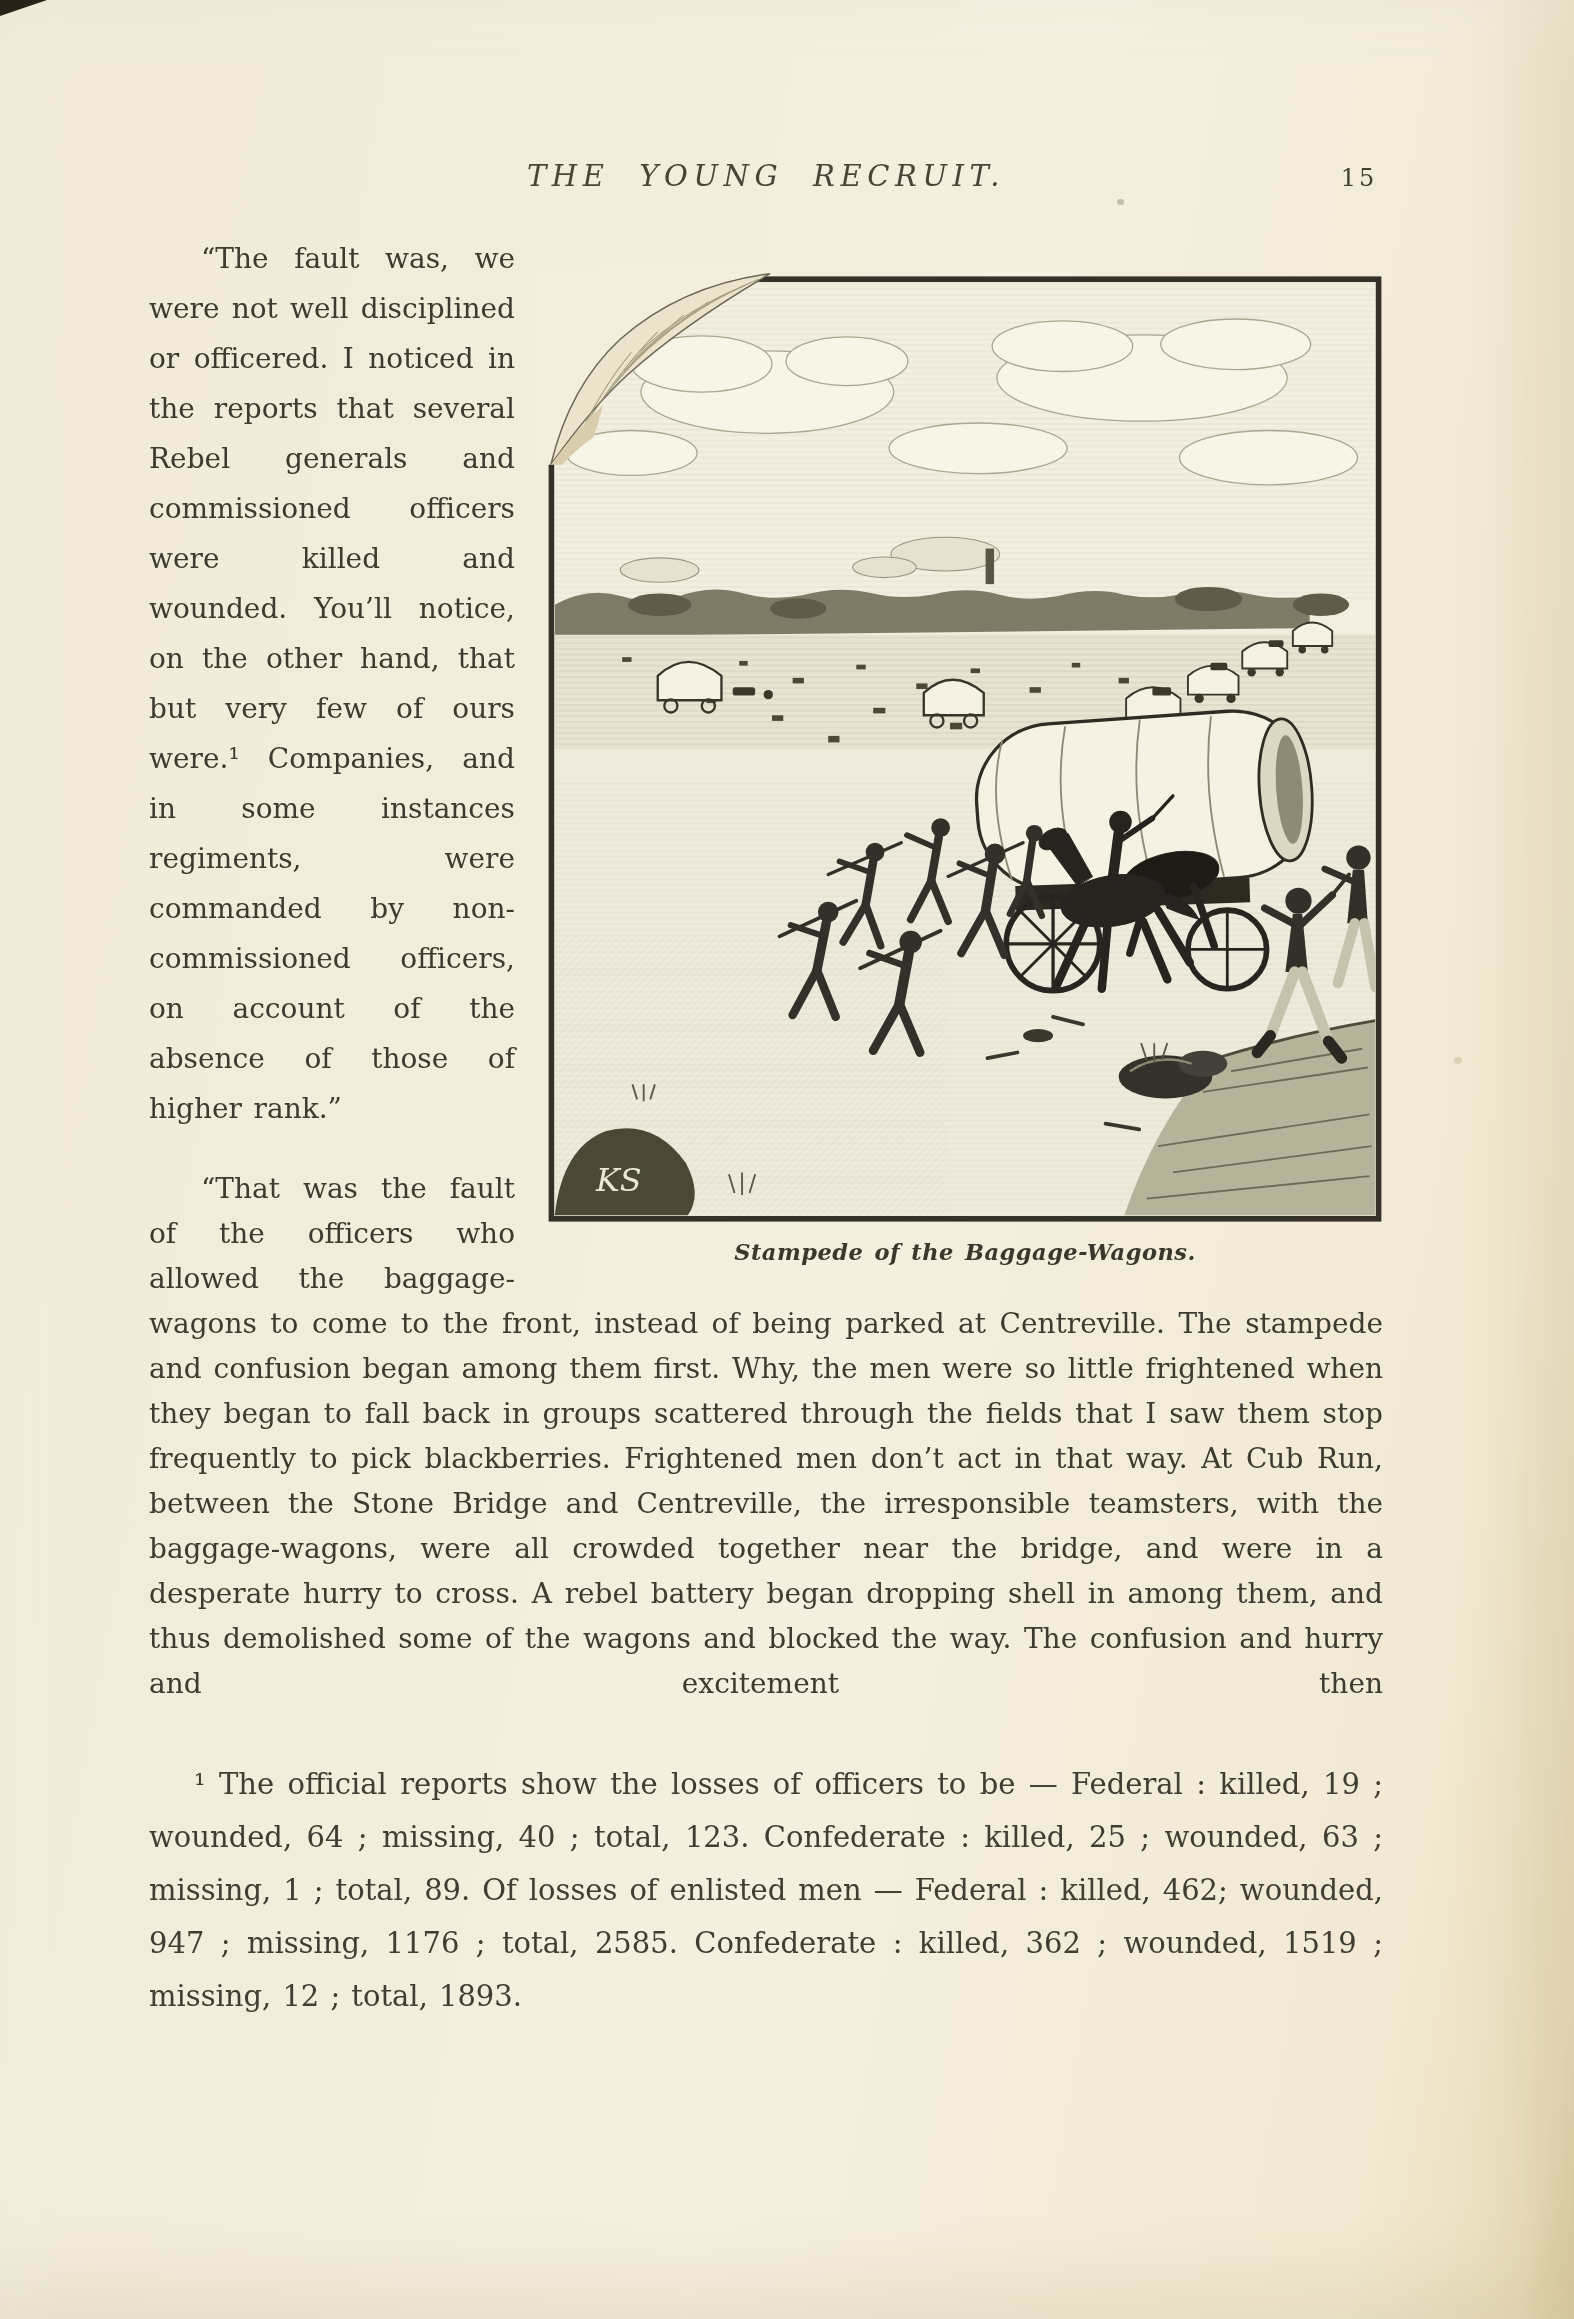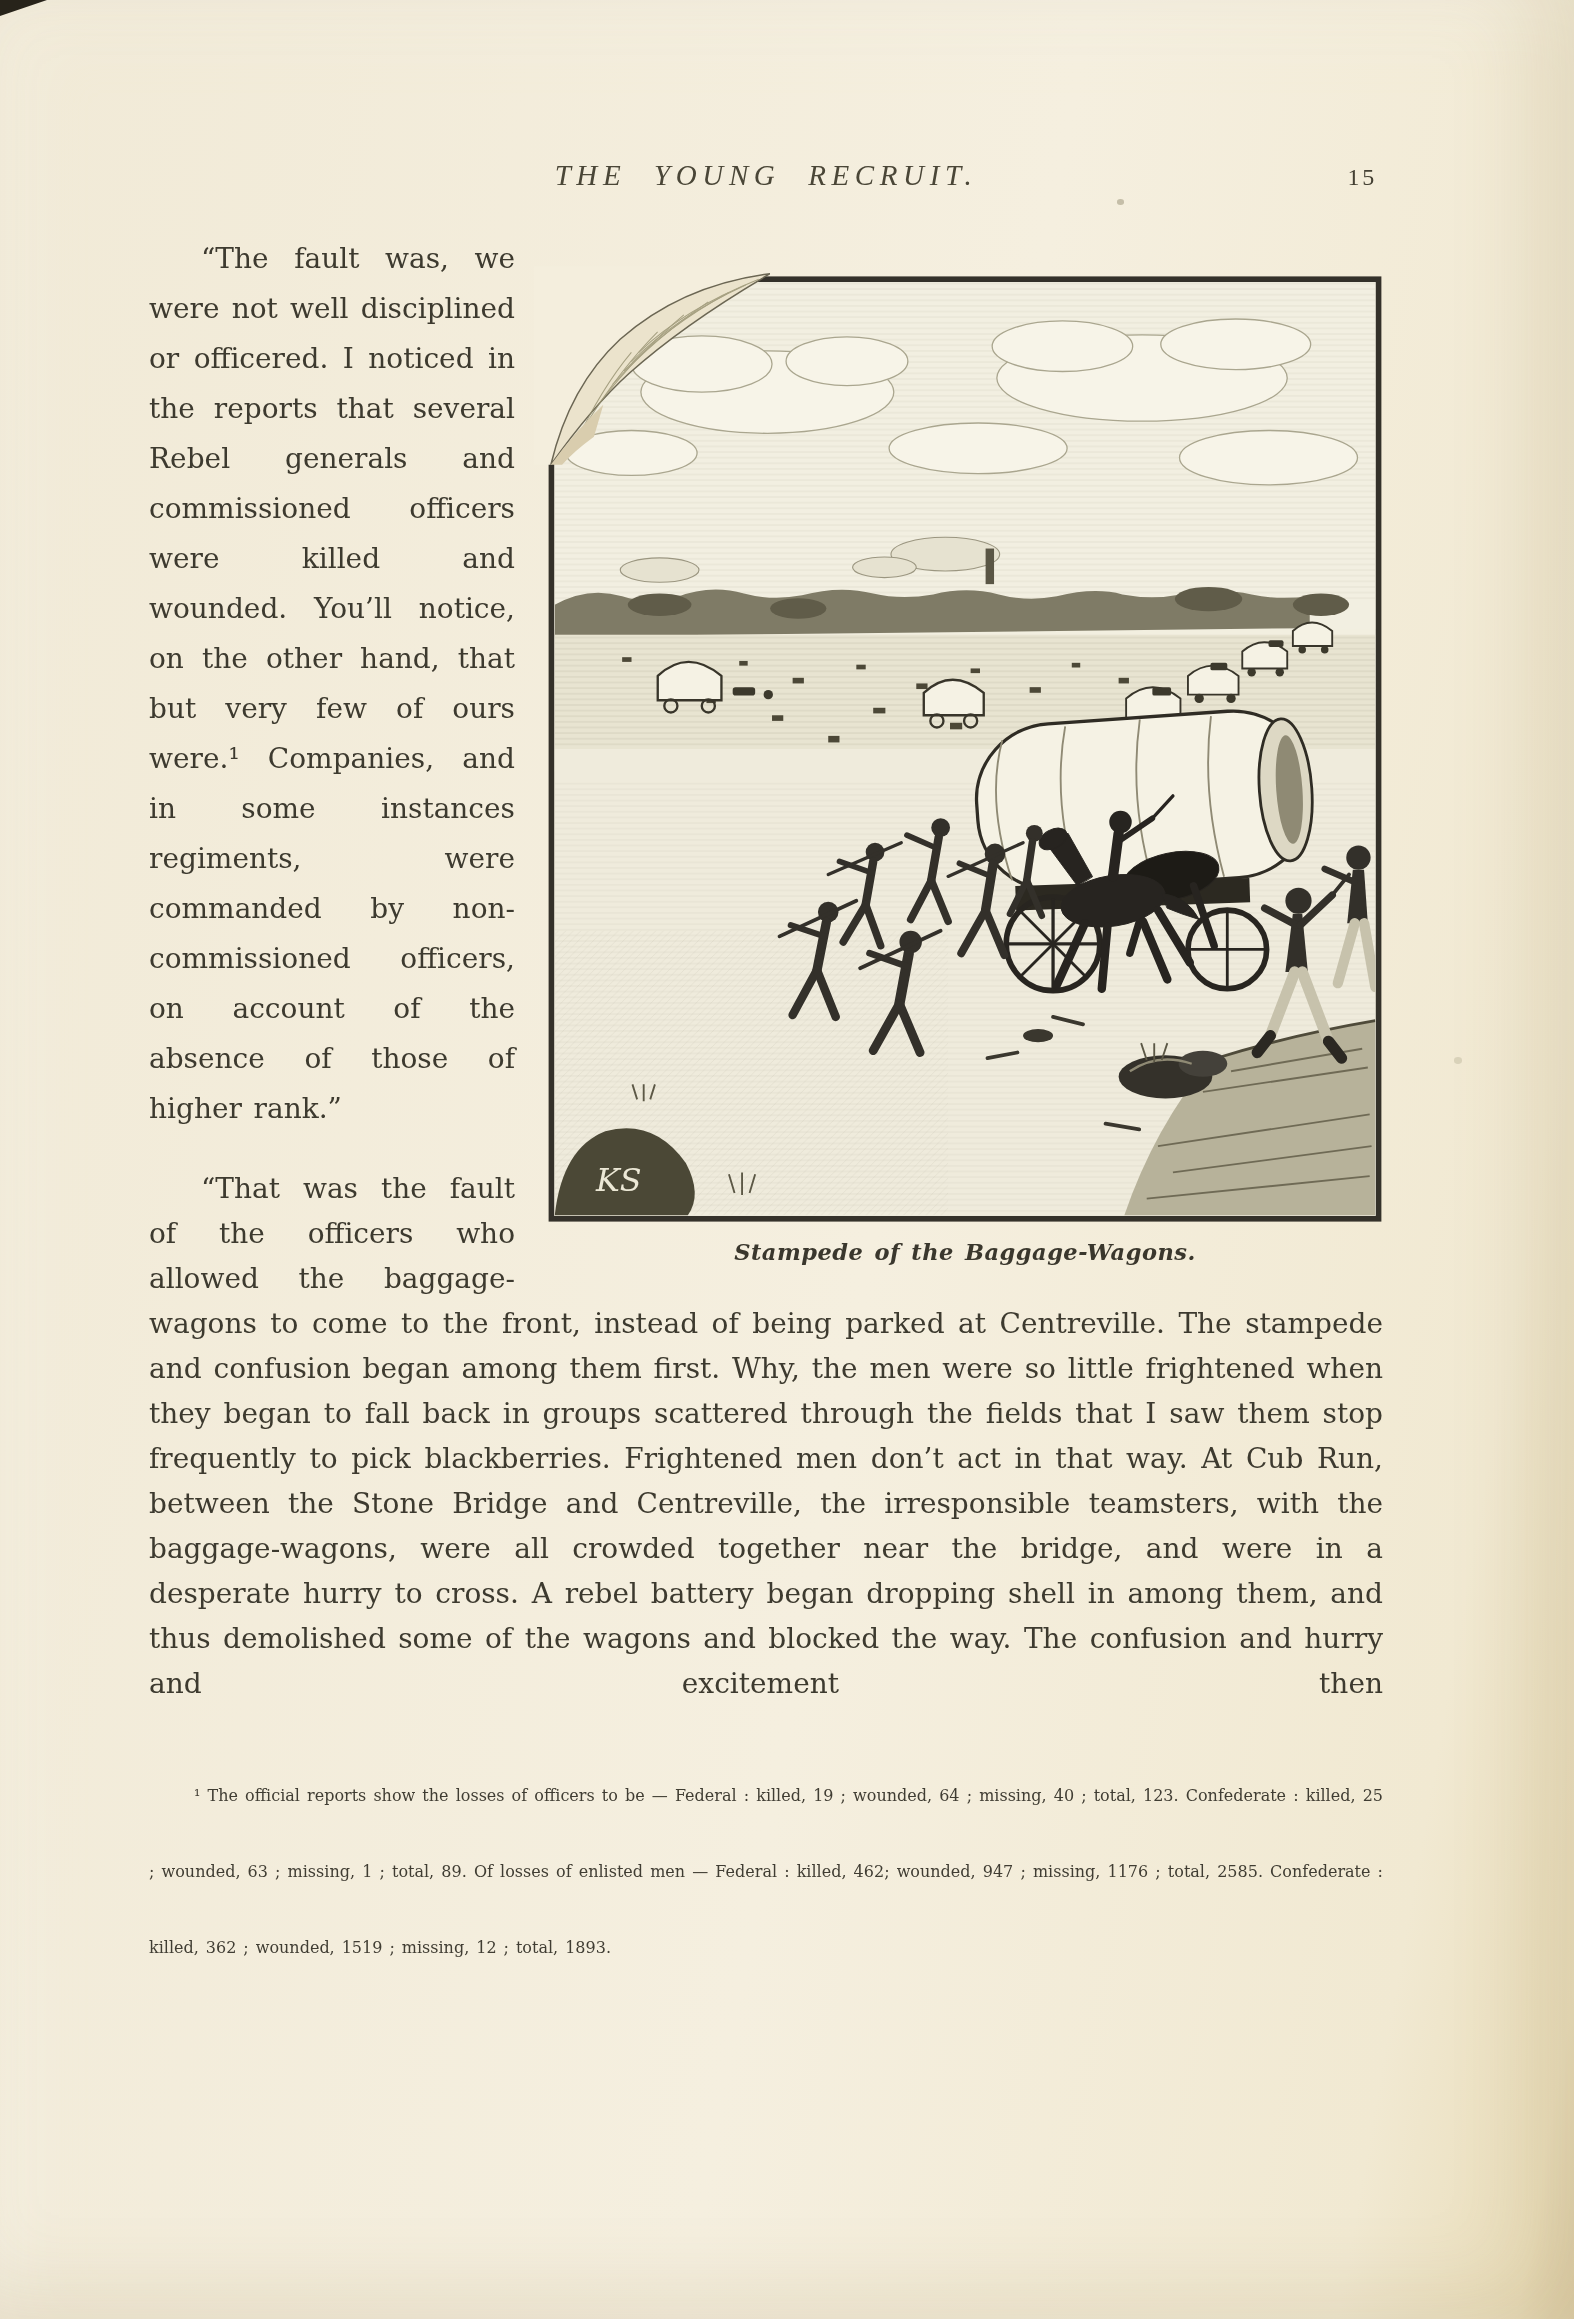--- a/index.html
+++ b/index.html
@@ -25,21 +25,20 @@
     position:absolute; border-radius:50%;
     background:rgba(110,100,70,.35);
   }
   .speck-dot.d1{ left:1117px; top:199px; width:6.6px; height:5.6px; }
   .speck-dot.d2{ left:1454px; top:1057px; width:8.4px; height:6.6px; opacity:.5; }
 
   .running-header{
     position:relative;
     margin:159px 192px 0 149px;
     height:43px;
-    font-family:Liberation Serif, serif;
   }
   .header-title{
     position:absolute; left:0; right:0; top:0;
     text-align:center;
     font-style:italic;
     font-size:29px;
     letter-spacing:5.6px;
     word-spacing:15px;
     color:#4a4637;
   }
@@ -79,22 +78,22 @@
     font-weight:bold;
     font-style:italic;
     letter-spacing:0.5px;
     margin-top:14px;
     line-height:30px;
     color:#3a372d;
   }
 
   .footnote{
     margin-top:52px;
-    font-size:16px;
-    line-height:76px;
+    font-size:29px;
+    line-height:53px;
     text-align:justify;
     text-indent:45px;
     color:#403d33;
     word-spacing:1.9px;
   }
 </style>
 </head>
 <body>
 
 <div class="page">

